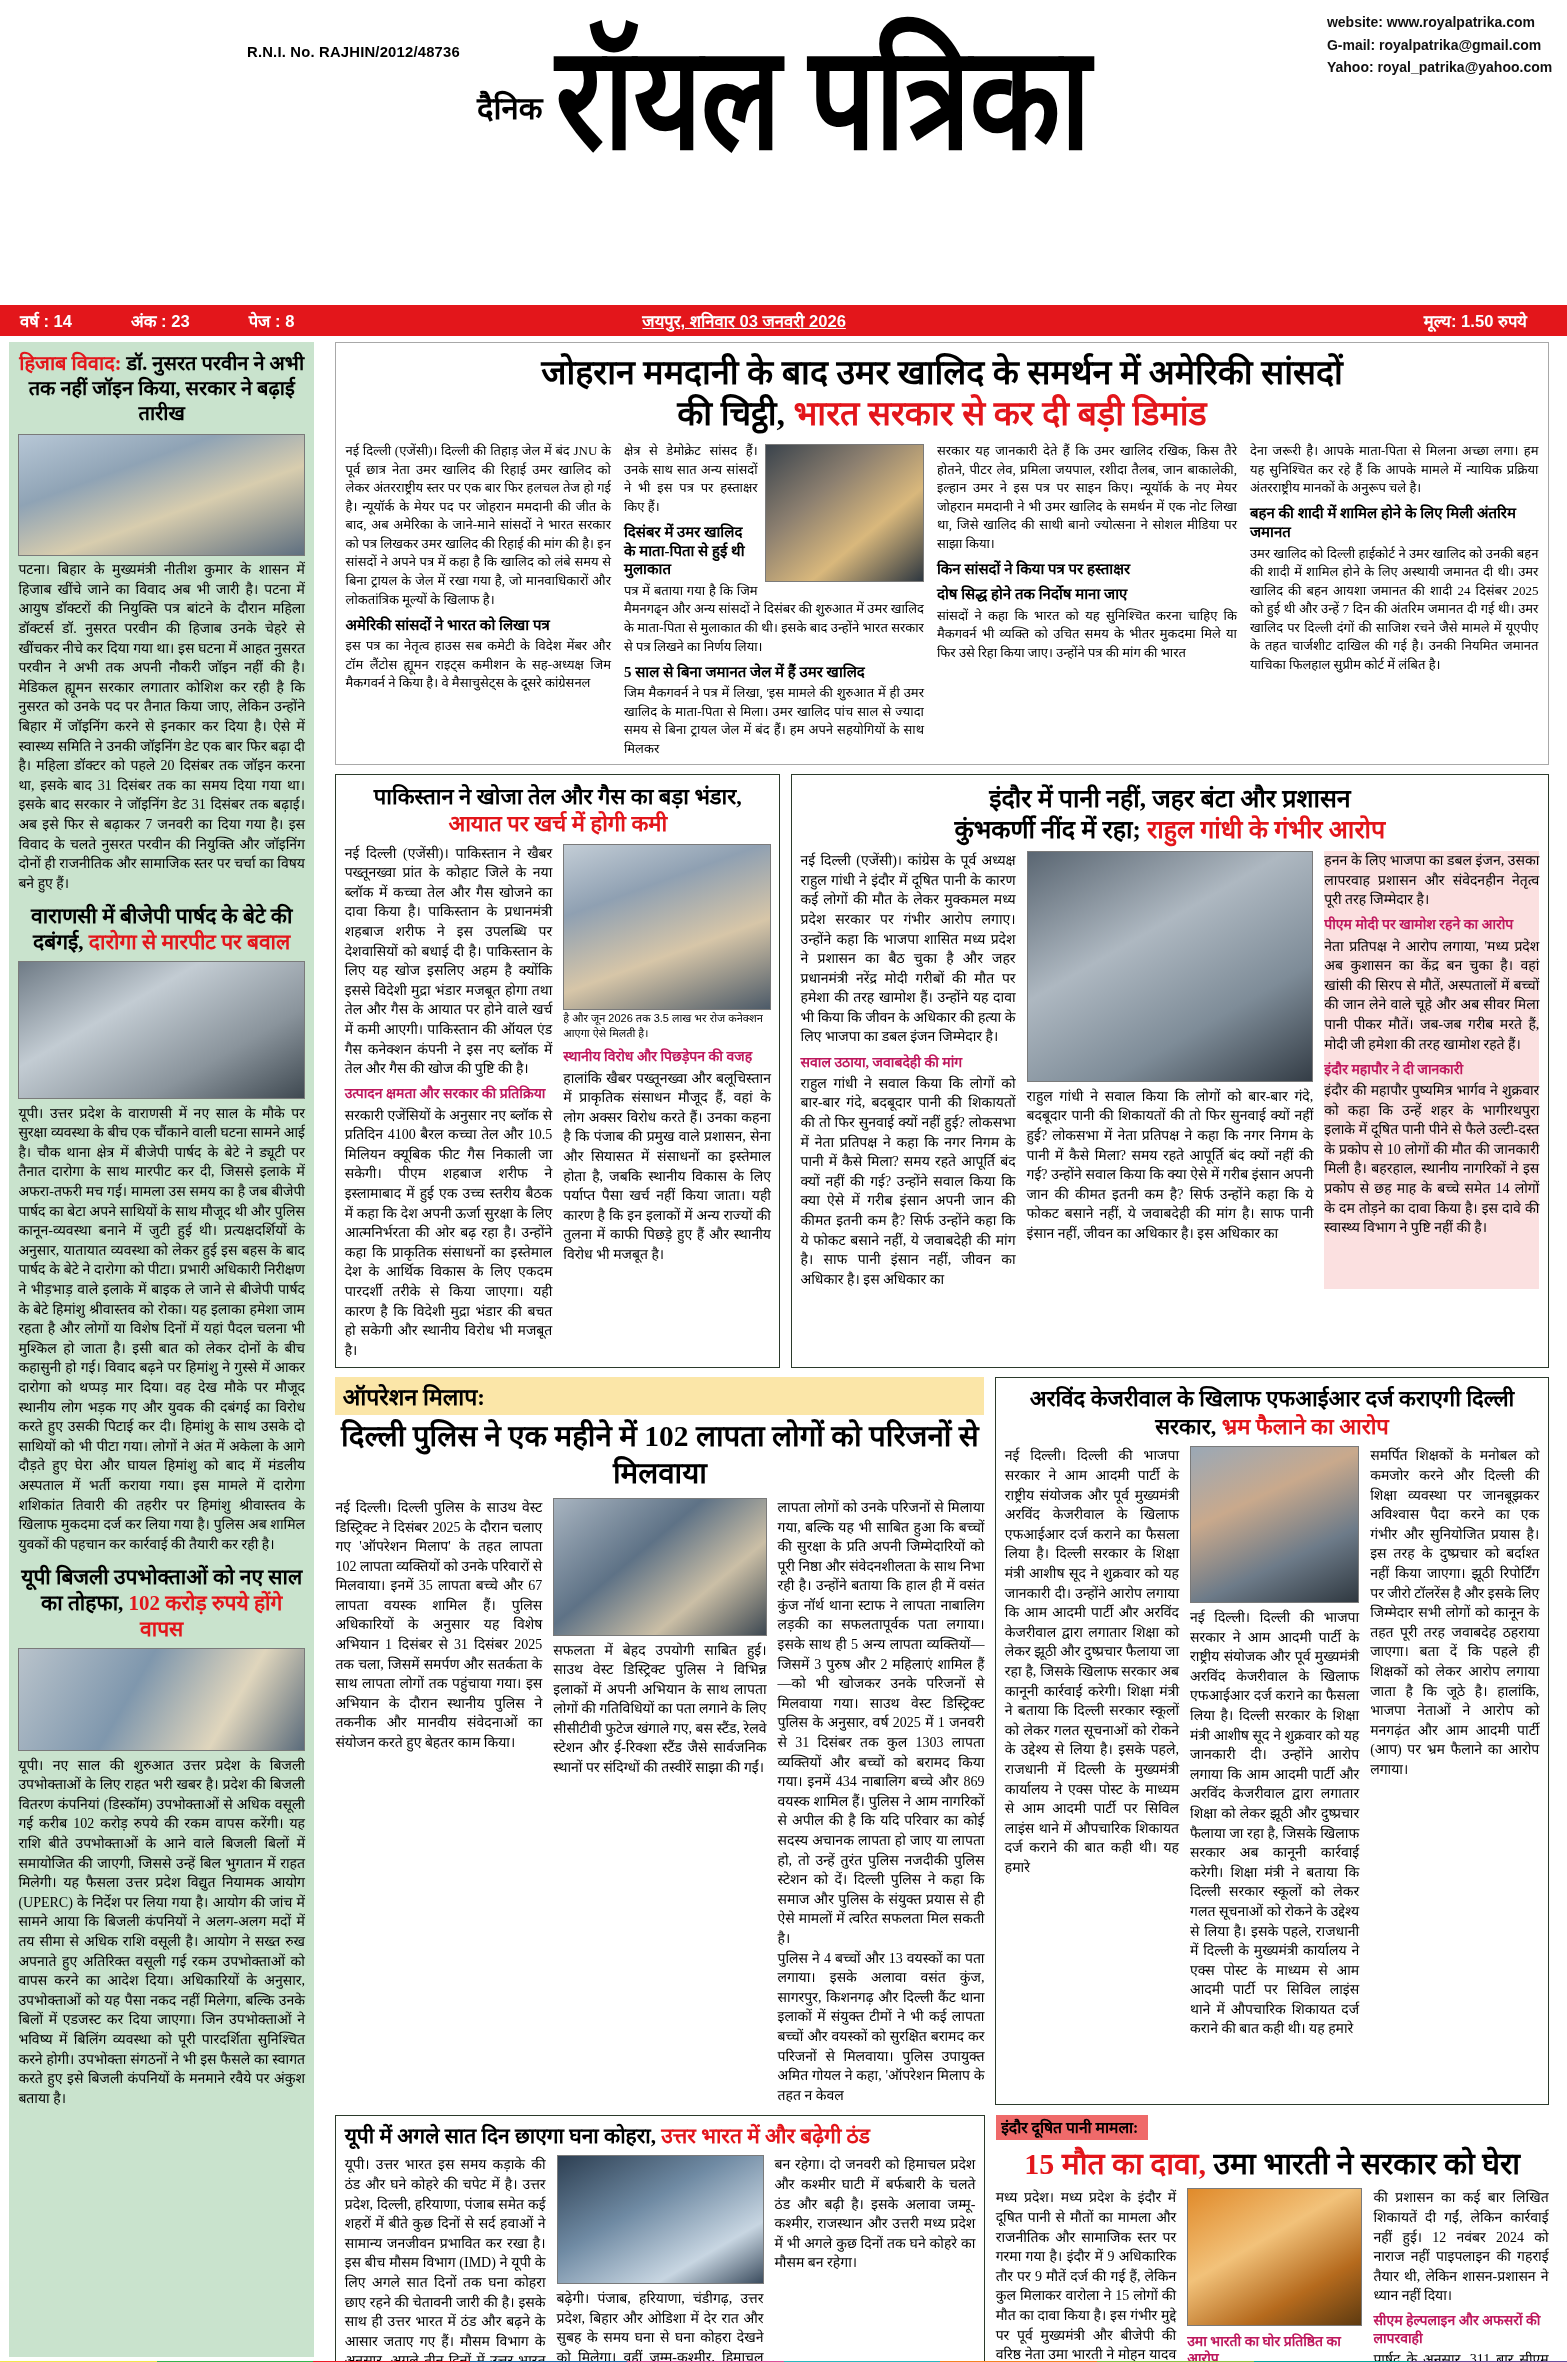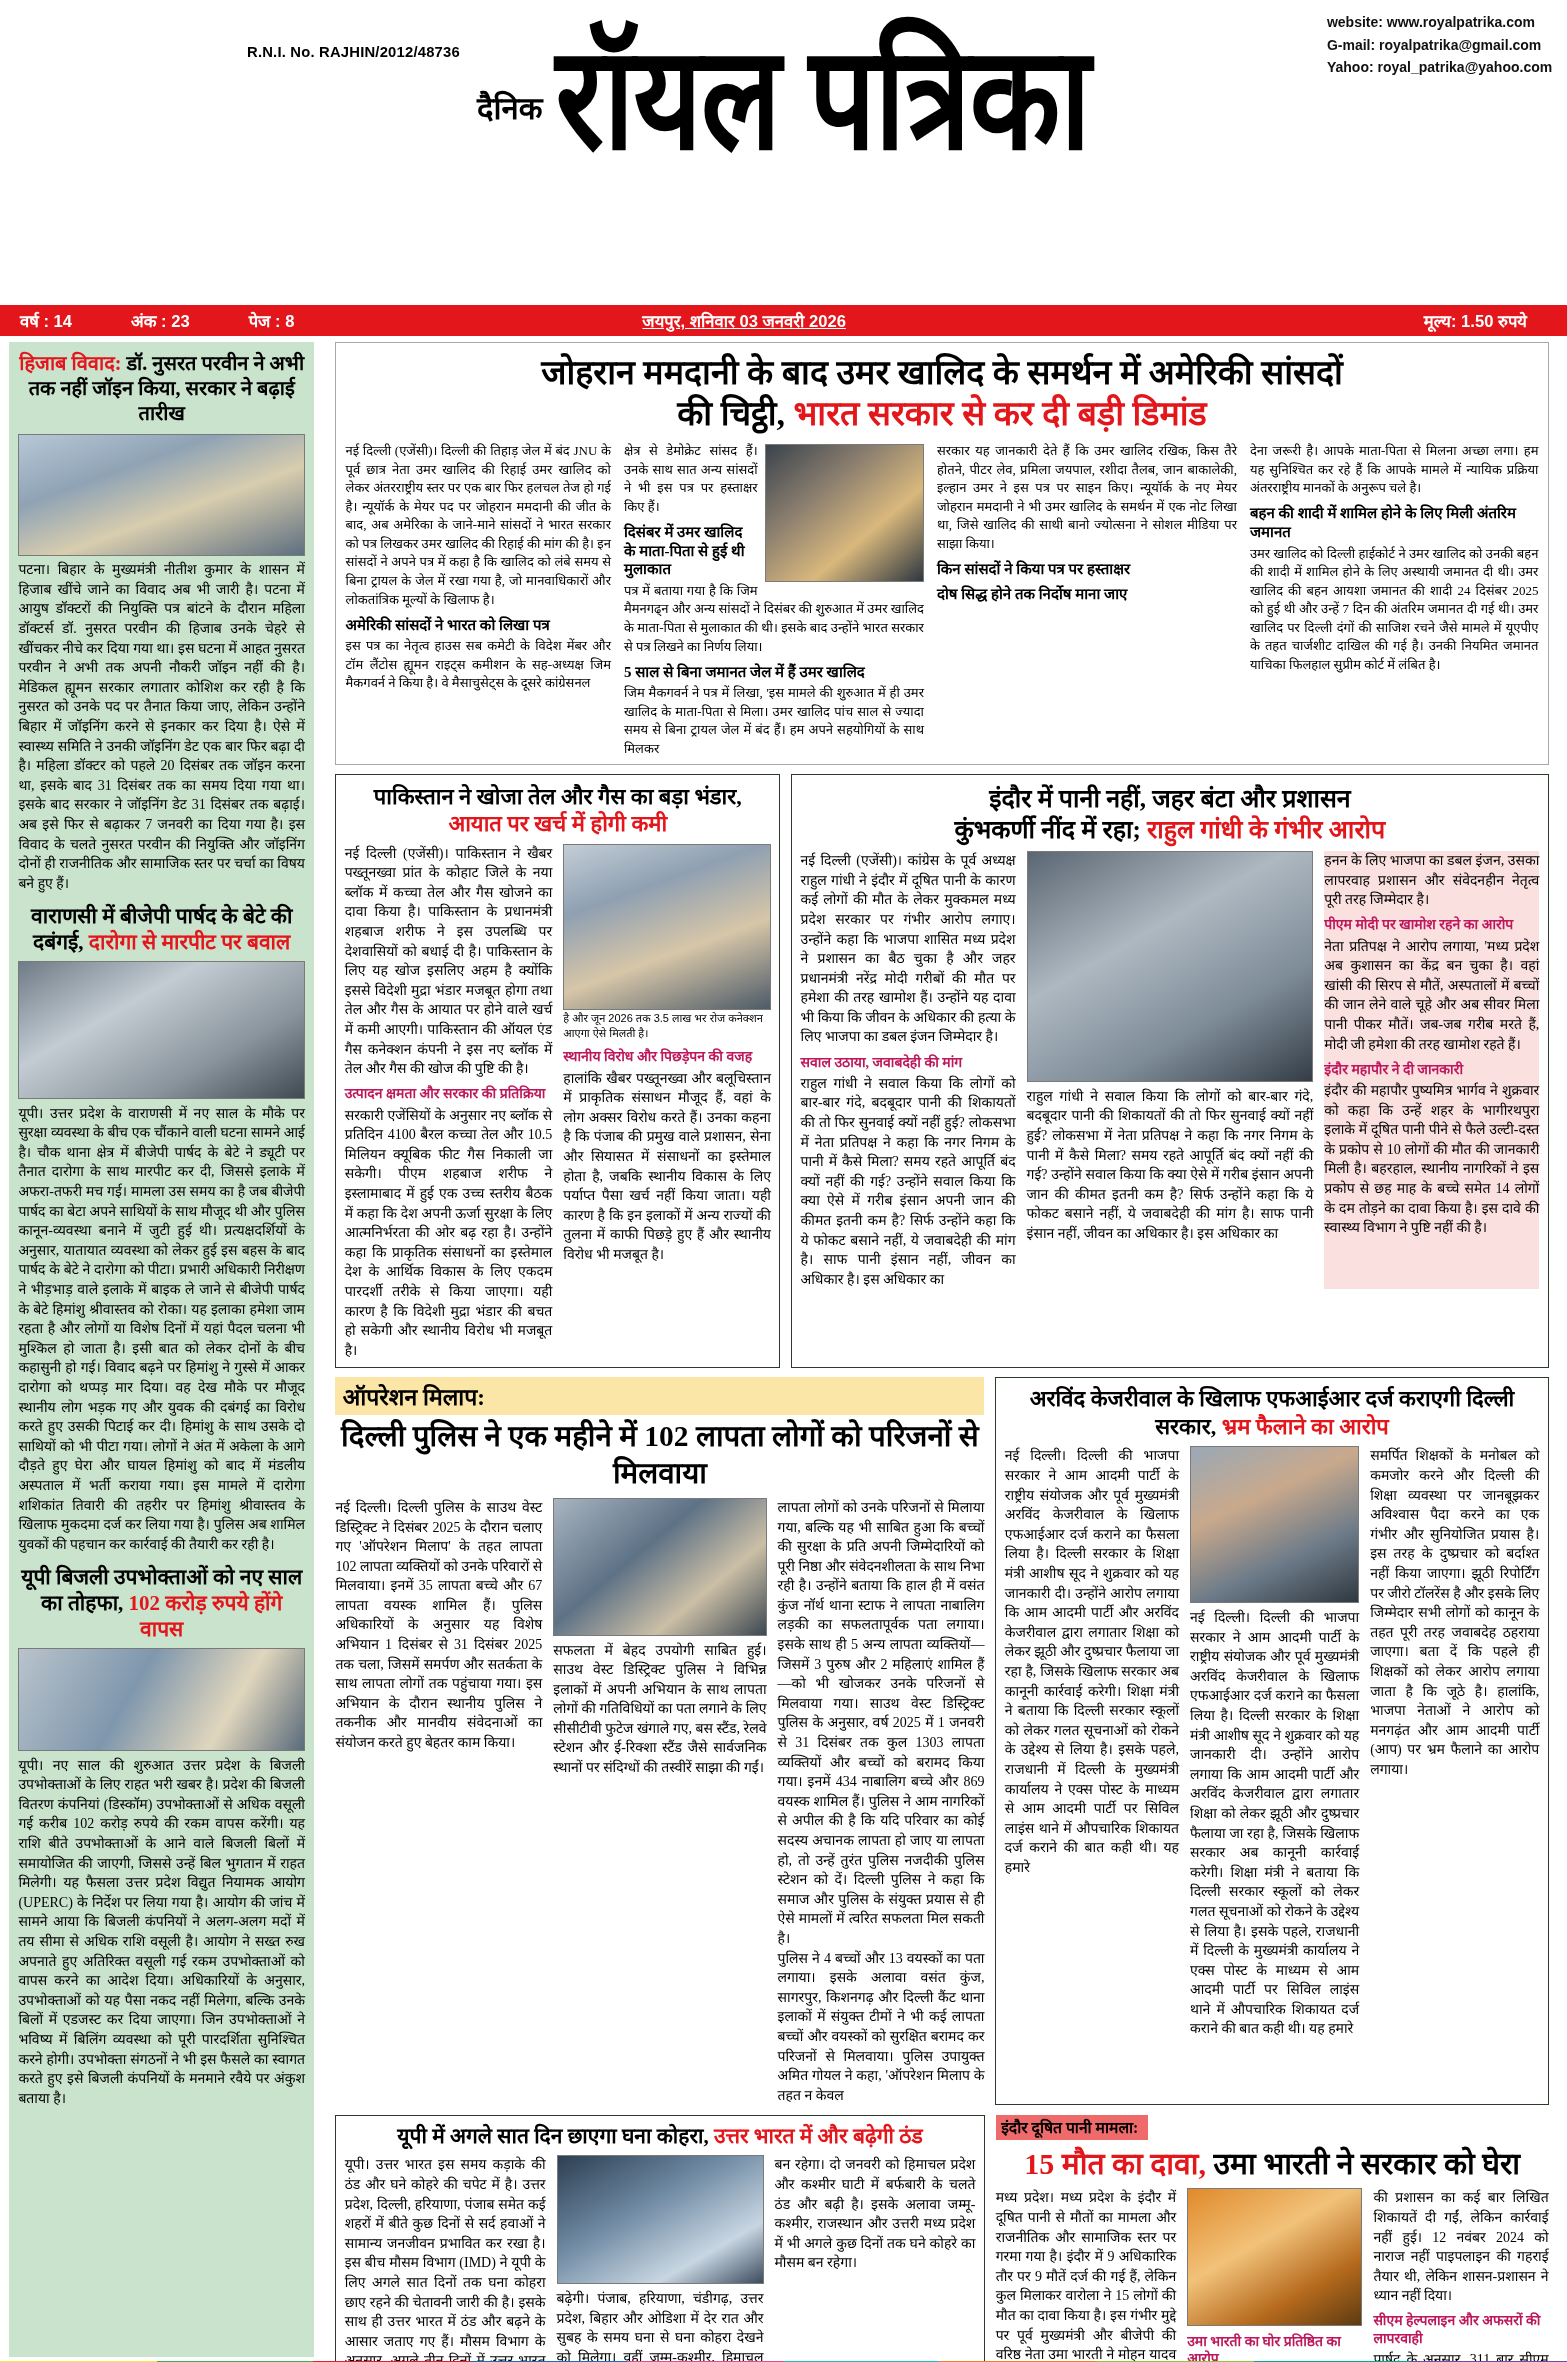--- a/index.html
+++ b/index.html
@@ -223,20 +223,21 @@
             <div class="body-text">क्षेत्र से डेमोक्रेट सांसद हैं। उनके साथ सात अन्य सांसदों ने भी इस पत्र पर हस्ताक्षर किए हैं।</div>
             <div class="kicker">दिसंबर में उमर खालिद के माता-पिता से हुई थी मुलाकात</div>
             <div class="body-text">पत्र में बताया गया है कि जिम मैमनगढ्न और अन्य सांसदों ने दिसंबर की शुरुआत में उमर खालिद के माता-पिता से मुलाकात की थी। इसके बाद उन्होंने भारत सरकार से पत्र लिखने का निर्णय लिया।</div>
             <div class="kicker">5 साल से बिना जमानत जेल में हैं उमर खालिद</div>
             <div class="body-text">जिम मैकगवर्न ने पत्र में लिखा, 'इस मामले की शुरुआत में ही उमर खालिद के माता-पिता से मिला। उमर खालिद पांच साल से ज्यादा समय से बिना ट्रायल जेल में बंद हैं। हम अपने सहयोगियों के साथ मिलकर</div>
           </div>
           <div style="width:26%">
             <div class="body-text">सरकार यह जानकारी देते हैं कि उमर खालिद रखिक, किस तैरे होतने, पीटर लेव, प्रमिला जयपाल, रशीदा तैलब, जान बाकालेकी, इल्हान उमर ने इस पत्र पर साइन किए। न्यूयॉर्क के नए मेयर जोहरान ममदानी ने भी उमर खालिद के समर्थन में एक नोट लिखा था, जिसे खालिद की साथी बानो ज्योत्सना ने सोशल मीडिया पर साझा किया।</div>
             <div class="kicker">किन सांसदों ने किया पत्र पर हस्ताक्षर</div>
             <div class="kicker">दोष सिद्ध होने तक निर्दोष माना जाए</div>
+            <div class="body-text">सांसदों ने कहा कि भारत को यह सुनिश्चित करना चाहिए कि मैकगवर्न भी व्यक्ति को उचित समय के भीतर मुकदमा मिले या फिर उसे रिहा किया जाए। उन्होंने पत्र की मांग की भारत</div>
           </div>
           <div style="width:25%">
             <div class="body-text">देना जरूरी है। आपके माता-पिता से मिलना अच्छा लगा। हम यह सुनिश्चित कर रहे हैं कि आपके मामले में न्यायिक प्रक्रिया अंतरराष्ट्रीय मानकों के अनुरूप चले है।</div>
             <div class="kicker">बहन की शादी में शामिल होने के लिए मिली अंतरिम जमानत</div>
             <div class="body-text">उमर खालिद को दिल्ली हाईकोर्ट ने उमर खालिद को उनकी बहन की शादी में शामिल होने के लिए अस्थायी जमानत दी थी। उमर खालिद की बहन आयशा जमानत की शादी 24 दिसंबर 2025 को हुई थी और उन्हें 7 दिन की अंतरिम जमानत दी गई थी। उमर खालिद पर दिल्ली दंगों की साजिश रचने जैसे मामले में यूएपीए के तहत चार्जशीट दाखिल की गई है। उनकी नियमित जमानत याचिका फिलहाल सुप्रीम कोर्ट में लंबित है।</div>
           </div>
         </div>
       </div>
 
       <div class="sec" style="display:flex; gap:11px;">
@@ -323,21 +324,21 @@
             <div style="width:33%">
               <div class="body-text small">समर्पित शिक्षकों के मनोबल को कमजोर करने और दिल्ली की शिक्षा व्यवस्था पर जानबूझकर अविश्वास पैदा करने का एक गंभीर और सुनियोजित प्रयास है। इस तरह के दुष्प्रचार को बर्दाश्त नहीं किया जाएगा। झूठी रिपोर्टिंग पर जीरो टॉलरेंस है और इसके लिए जिम्मेदार सभी लोगों को कानून के तहत पूरी तरह जवाबदेह ठहराया जाएगा। बता दें कि पहले ही शिक्षकों को लेकर आरोप लगाया जाता है कि जूठे है। हालांकि, भाजपा नेताओं ने आरोप को मनगढ़ंत और आम आदमी पार्टी (आप) पर भ्रम फैलाने का आरोप लगाया।</div>
             </div>
           </div>
         </div>
       </div>
 
       <div class="sec" style="display:flex; gap:11px;">
 
         <div style="width:54%" class="sec-box">
-          <div class="sec-head sec-head-sm" style="text-align:center;font-size:21px">
+          <div class="sec-head sec-head-sm" style="text-align:left;font-size:21px">
             <span>यूपी में अगले सात दिन छाएगा घना कोहरा, </span><span class="rd">उत्तर भारत में और बढ़ेगी ठंड</span>
           </div>
           <div style="display:flex; gap:11px;">
             <div style="width:33%">
               <div class="body-text small">यूपी। उत्तर भारत इस समय कड़ाके की ठंड और घने कोहरे की चपेट में है। उत्तर प्रदेश, दिल्ली, हरियाणा, पंजाब समेत कई शहरों में बीते कुछ दिनों से सर्द हवाओं ने सामान्य जनजीवन प्रभावित कर रखा है। इस बीच मौसम विभाग (IMD) ने यूपी के लिए अगले सात दिनों तक घना कोहरा छाए रहने की चेतावनी जारी की है। इसके साथ ही उत्तर भारत में ठंड और बढ़ने के आसार जताए गए हैं। मौसम विभाग के अनुसार, अगले तीन दिनों में उत्तर भारत के न्यूनतम तापमान में कोई बड़ी गिरावट की संभावना नहीं है।</div>
             </div>
             <div style="width:34%">
               <div class="photo ph-r-2" style="height:129px;background:linear-gradient(150deg,#2d3f52 0%,#6f8aa3 40%,#c8d6e2 75%,#3b4c5e 100%)"></div>
               <div class="body-text small" style="margin-top:4.6px">बढ़ेगी। पंजाब, हरियाणा, चंडीगढ़, उत्तर प्रदेश, बिहार और ओडिशा में देर रात और सुबह के समय घना से घना कोहरा देखने को मिलेगा। वहीं जम्मू-कश्मीर, हिमाचल प्रदेश, उत्तराखंड, राजस्थान और उत्तरी मध्य प्रदेश में भी अगले कुछ दिनों तक घने की मौसम बन रहेगा।</div>
             </div>

